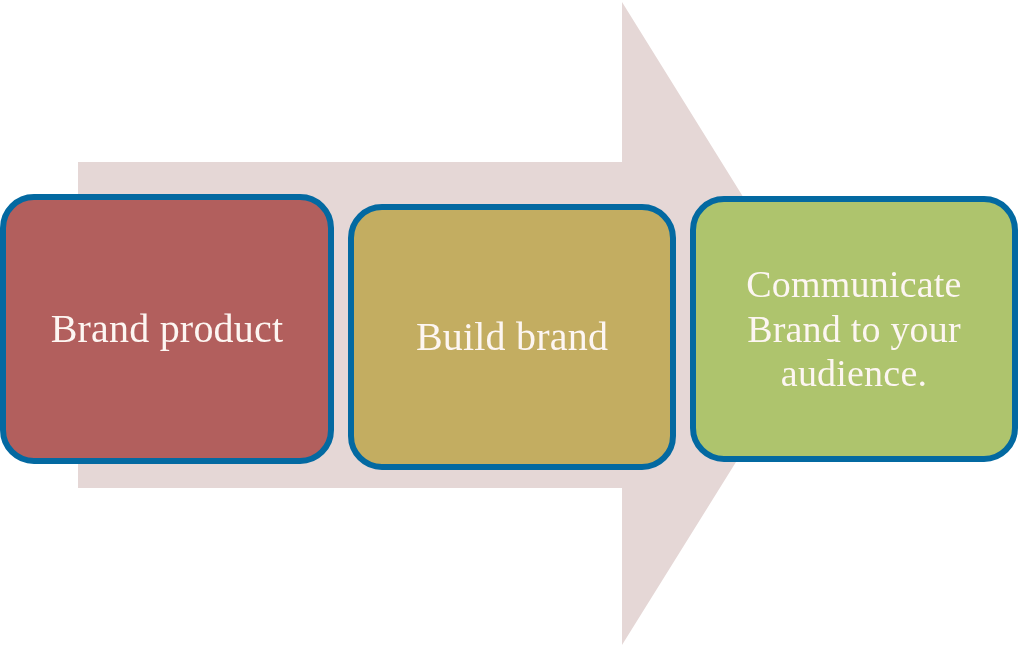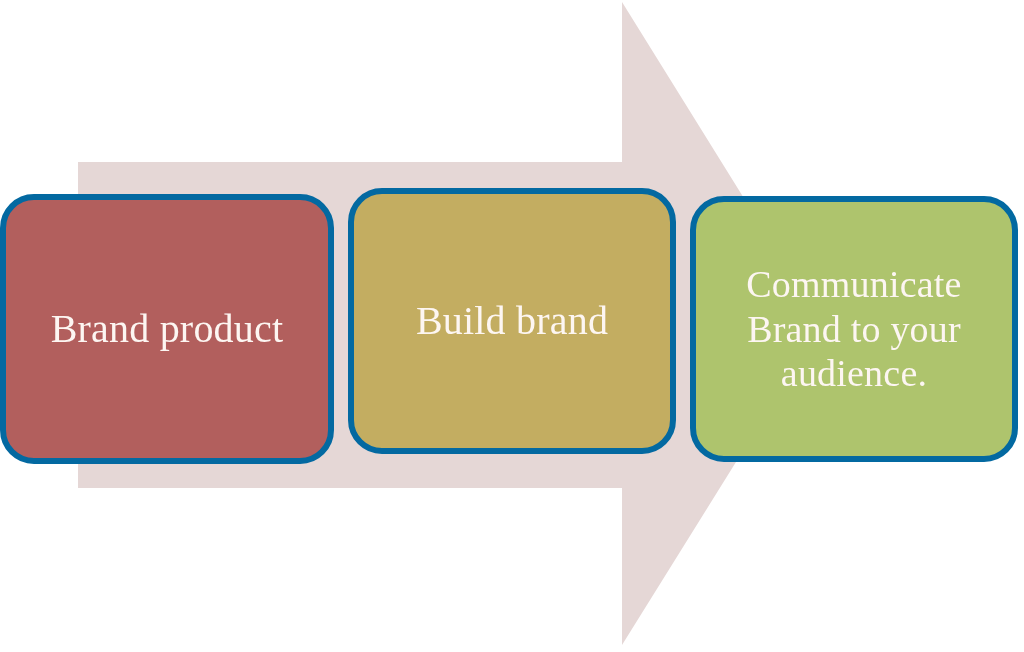--- a/index.html
+++ b/index.html
@@ -66,21 +66,21 @@
     top: 194px;
     width: 334px;
     height: 270px;
   }
   #step-1 .step-label {
     font-size: 40px;
   }
 
   #step-2 {
     left: 348px;
-    top: 188px;
+    top: 204px;
     width: 328px;
     height: 266px;
   }
   #step-2 .step-label {
     font-size: 40px;
   }
 
   #step-3 {
     left: 690px;
     top: 196px;

